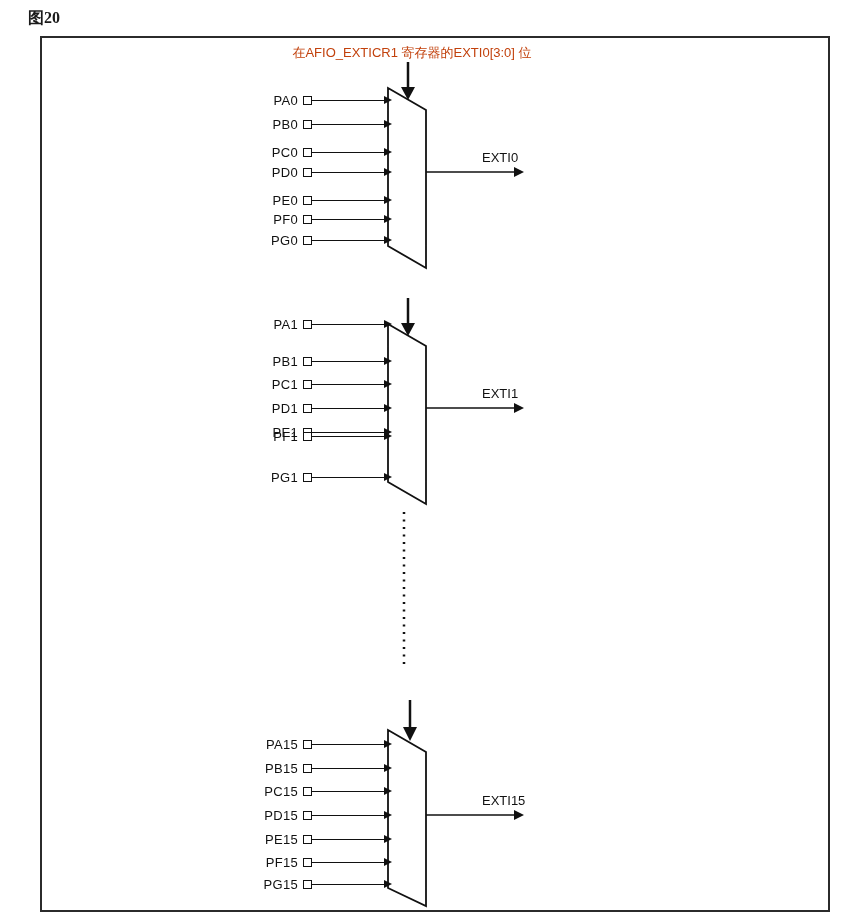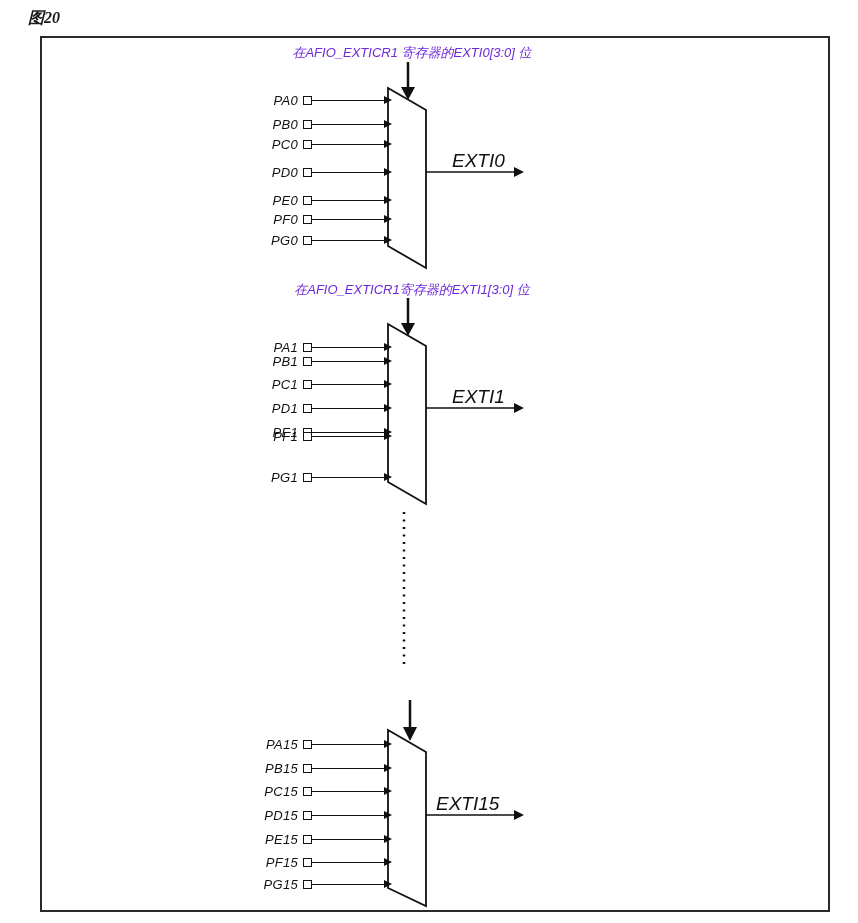--- a/index.html
+++ b/index.html
@@ -1,33 +1,33 @@
 <!DOCTYPE html>
 <html><head>
 <meta charset="utf-8">
 <style>
   html,body { margin:0; padding:0; background:#ffffff; }
   .page {
     position:relative; width:858px; height:916px; background:#ffffff;
-    font-family:"Liberation Sans", sans-serif; color:#111111; overflow:hidden;font-style:italic;
+    font-family:"Liberation Sans", sans-serif; color:#111111; overflow:hidden;
   }
   .caption {
     position:absolute; top:8px; left:28px; display:flex; gap:42px;
     font-family:"Liberation Serif", serif; font-size:16px; font-weight:600; color:#1a1a1a;
   }
   .frame {
     position:absolute; left:40px; top:36px; width:786px; height:872px;
     border:2px solid #2b2b2b; background:#ffffff;
   }
   .gfx { position:absolute; left:0; top:0; }
   .ctl-label {
     position:absolute; left:240px; width:344px; text-align:center;
-    font-size:13px; color:#6d28d9; white-space:nowrap;
-  }
-  .out-label { position:absolute; font-size:19px; color:#111111; }
+    font-size:13px; color:#c2410c; white-space:nowrap;
+  }
+  .out-label { position:absolute; font-size:13px; color:#111111;margin-left:30px; }
   .pin-row { position:absolute; left:248px; display:flex; align-items:center; height:16px; }
   .pin-label { width:50px; text-align:right; padding-right:5px; font-size:13px; letter-spacing:.3px; }
   .pin-box { width:9px; height:9px; border:1.5px solid #111111; background:#ffffff; box-sizing:border-box; flex:none; }
   .pin-wire { width:72px; height:0; border-top:1.6px solid #111111; flex:none; }
   .pin-arrow { width:0; height:0; border-left:8px solid #111111; border-top:4px solid transparent; border-bottom:4px solid transparent; flex:none; }
 </style>
 </head>
 <body>
 
 <div class="page">
@@ -55,39 +55,38 @@
     <line x1="404" y1="512" x2="404" y2="666" stroke="#111111" stroke-width="2.5" stroke-dasharray="2 5.5"></line>
 
     <line x1="410" y1="700" x2="410" y2="729" stroke="#111111" stroke-width="2.5"></line>
     <polygon points="403,727 417,727 410,741" fill="#111111"></polygon>
     <polygon points="388,730 426,752 426,906 388,888" fill="#ffffff" stroke="#111111" stroke-width="1.8"></polygon>
     <line x1="426" y1="815" x2="514" y2="815" stroke="#111111" stroke-width="1.6"></line>
     <polygon points="514,810 514,820 524,815" fill="#111111"></polygon>
   </svg>
 
   <div class="ctl-label" style="top:44px">在AFIO_EXTICR1 寄存器的EXTI0[3:0] 位</div>
-  <div class="ctl-label" style="top:281px">在AFIO_EXTICR1寄存器的EXTI1[3:0] 位</div>
 
   <div class="out-label" style="left:452px; top:150px">EXTI0</div>
   <div class="out-label" style="left:452px; top:386px">EXTI1</div>
-  <div class="out-label" style="left:436px; top:793px">EXTI15</div>
+  <div class="out-label" style="left:452px; top:793px">EXTI15</div>
 
   <div class="pin-row" style="top:92px">
       <span class="pin-label">PA0</span>
       <span class="pin-box"></span>
       <span class="pin-wire"></span>
       <span class="pin-arrow"></span>
     </div>
   <div class="pin-row" style="top:116px">
       <span class="pin-label">PB0</span>
       <span class="pin-box"></span>
       <span class="pin-wire"></span>
       <span class="pin-arrow"></span>
     </div>
-  <div class="pin-row" style="top:136px">
+  <div class="pin-row" style="top:144px">
       <span class="pin-label">PC0</span>
       <span class="pin-box"></span>
       <span class="pin-wire"></span>
       <span class="pin-arrow"></span>
     </div>
   <div class="pin-row" style="top:164px">
       <span class="pin-label">PD0</span>
       <span class="pin-box"></span>
       <span class="pin-wire"></span>
       <span class="pin-arrow"></span>
@@ -104,21 +103,21 @@
       <span class="pin-wire"></span>
       <span class="pin-arrow"></span>
     </div>
   <div class="pin-row" style="top:232px">
       <span class="pin-label">PG0</span>
       <span class="pin-box"></span>
       <span class="pin-wire"></span>
       <span class="pin-arrow"></span>
     </div>
 
-  <div class="pin-row" style="top:339px">
+  <div class="pin-row" style="top:316px">
       <span class="pin-label">PA1</span>
       <span class="pin-box"></span>
       <span class="pin-wire"></span>
       <span class="pin-arrow"></span>
     </div>
   <div class="pin-row" style="top:353px">
       <span class="pin-label">PB1</span>
       <span class="pin-box"></span>
       <span class="pin-wire"></span>
       <span class="pin-arrow"></span>

